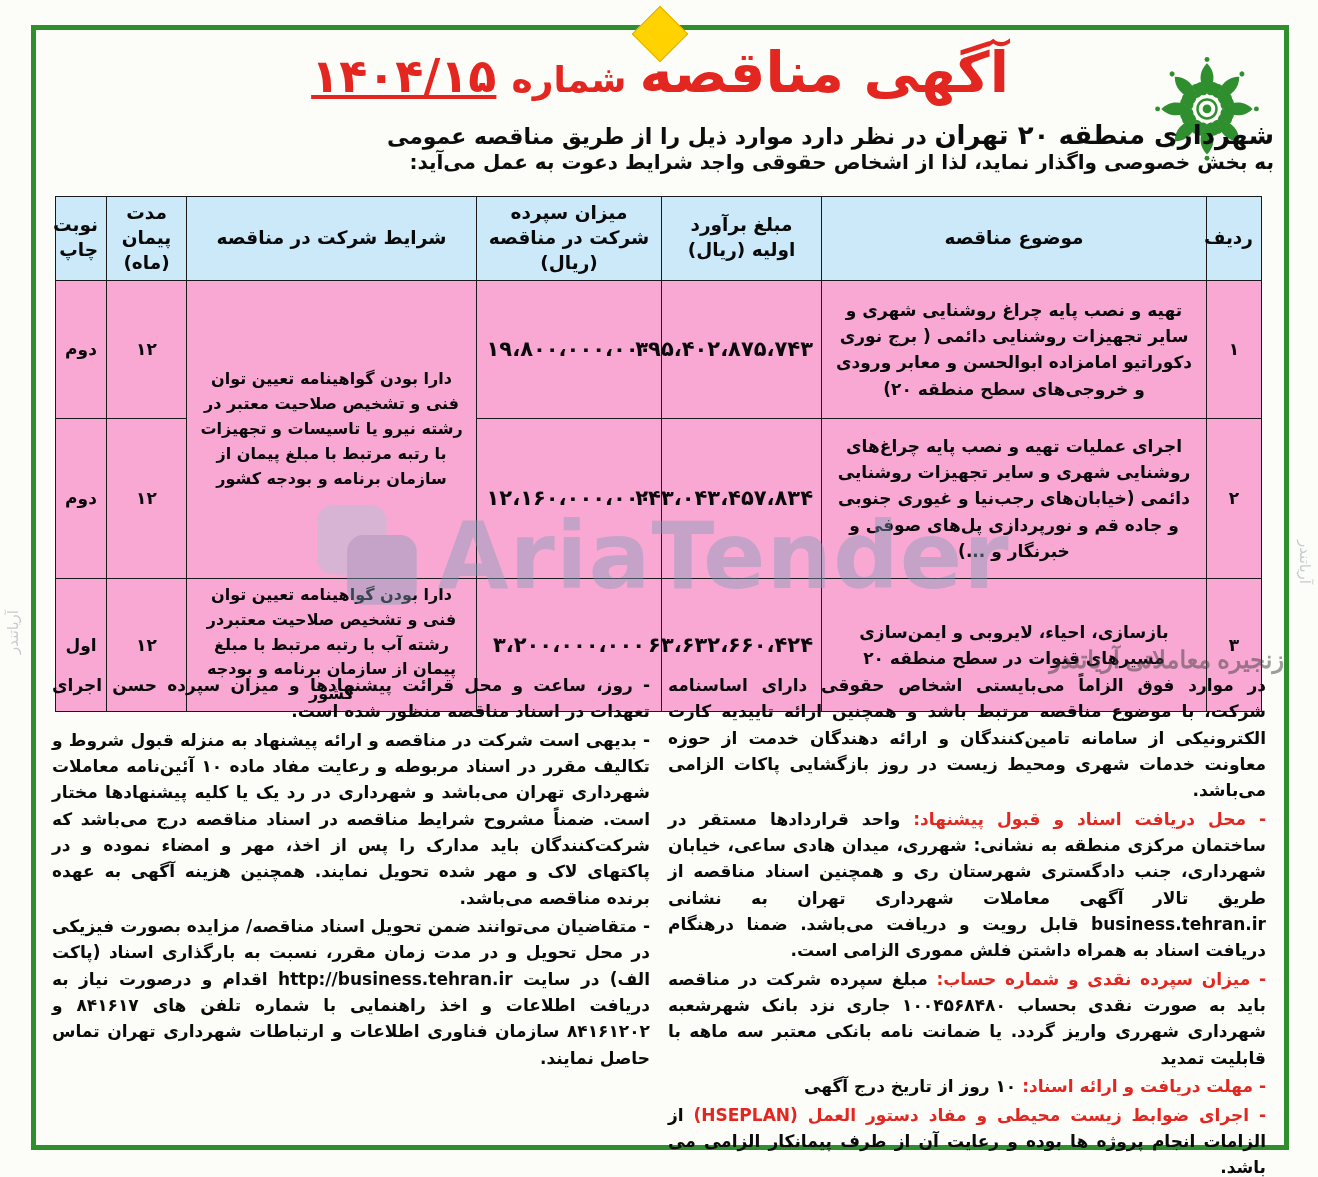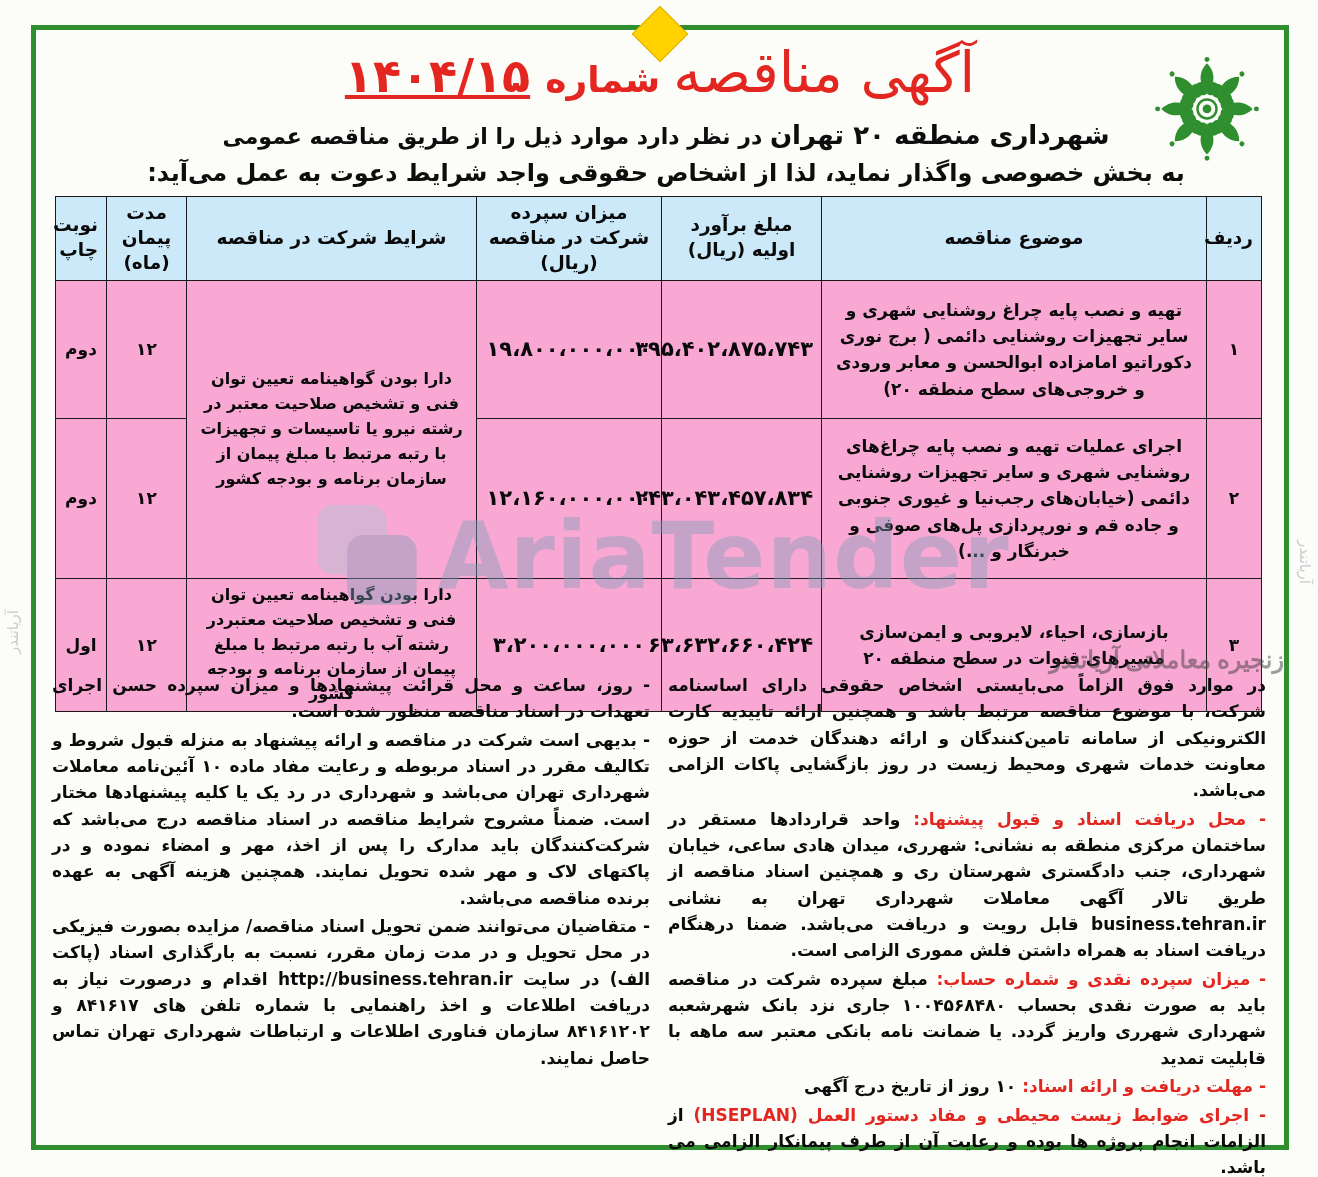--- a/index.html
+++ b/index.html
@@ -9,28 +9,28 @@
 
   .frame { position:absolute; left:31px; top:25px; right:29px; bottom:27px; border:5px solid #2f8f2f; }
 
   .diamond { position:absolute; top:-16px; left:calc(50% - 20px); width:40px; height:40px;
              background:#ffd200; border:1px solid #dfb300; transform:rotate(45deg); z-index:3; }
 
   .logo { position:absolute; top:20px; right:20px; width:114px; height:114px; z-index:4; }
 
   .title { position:absolute; top:10px; left:150px; right:150px; text-align:center;
            color:#e3261f; white-space:nowrap; z-index:4; }
-  .title-main { font-size:56px; font-weight:normal; letter-spacing:2px; }
+  .title-main { font-size:56px; font-weight:bold; letter-spacing:2px; }
   .title-number-label { font-size:36px; font-weight:bold; margin-right:8px; }
   .title-number-value { font-size:46px; font-weight:bold; letter-spacing:1px; margin-right:10px;text-decoration:underline; }
 
-  .intro { position:absolute; top:90px; left:22px; right:10px; text-align:center; color:#0d0d0d; z-index:4; }
+  .intro { position:absolute; top:90px; left:22px; right:10px; color:#0d0d0d; z-index:4; }
   .intro-line1 { font-size:22px; font-weight:bold; }
   .intro-emph { font-size:26px; font-weight:bold; }
-  .intro-line2 { font-size:24px; font-weight:bold; margin-top:9px; }
+  .intro-line2 { font-size:20px; font-weight:bold; margin-top:0; }
 
   table.tender { position:absolute; top:166px; right:22px; width:1206px;
                  border-collapse:collapse; table-layout:fixed; z-index:2; }
   table.tender th, table.tender td { border:1.6px solid #1a1a1a; text-align:center;
                  vertical-align:middle; padding:4px 8px; color:#0a0a0a; }
   table.tender th { background:#cbe9f8; font-size:18.5px; font-weight:bold; line-height:1.35; }
   table.tender td { background:#f9a8d4; font-weight:bold; }
   thead tr { height:58px; }
   tr.r1 { height:138px; } tr.r2 { height:160px; } tr.r3 { height:114px; }
   td.subject-cell { font-size:17px; line-height:1.55; }

